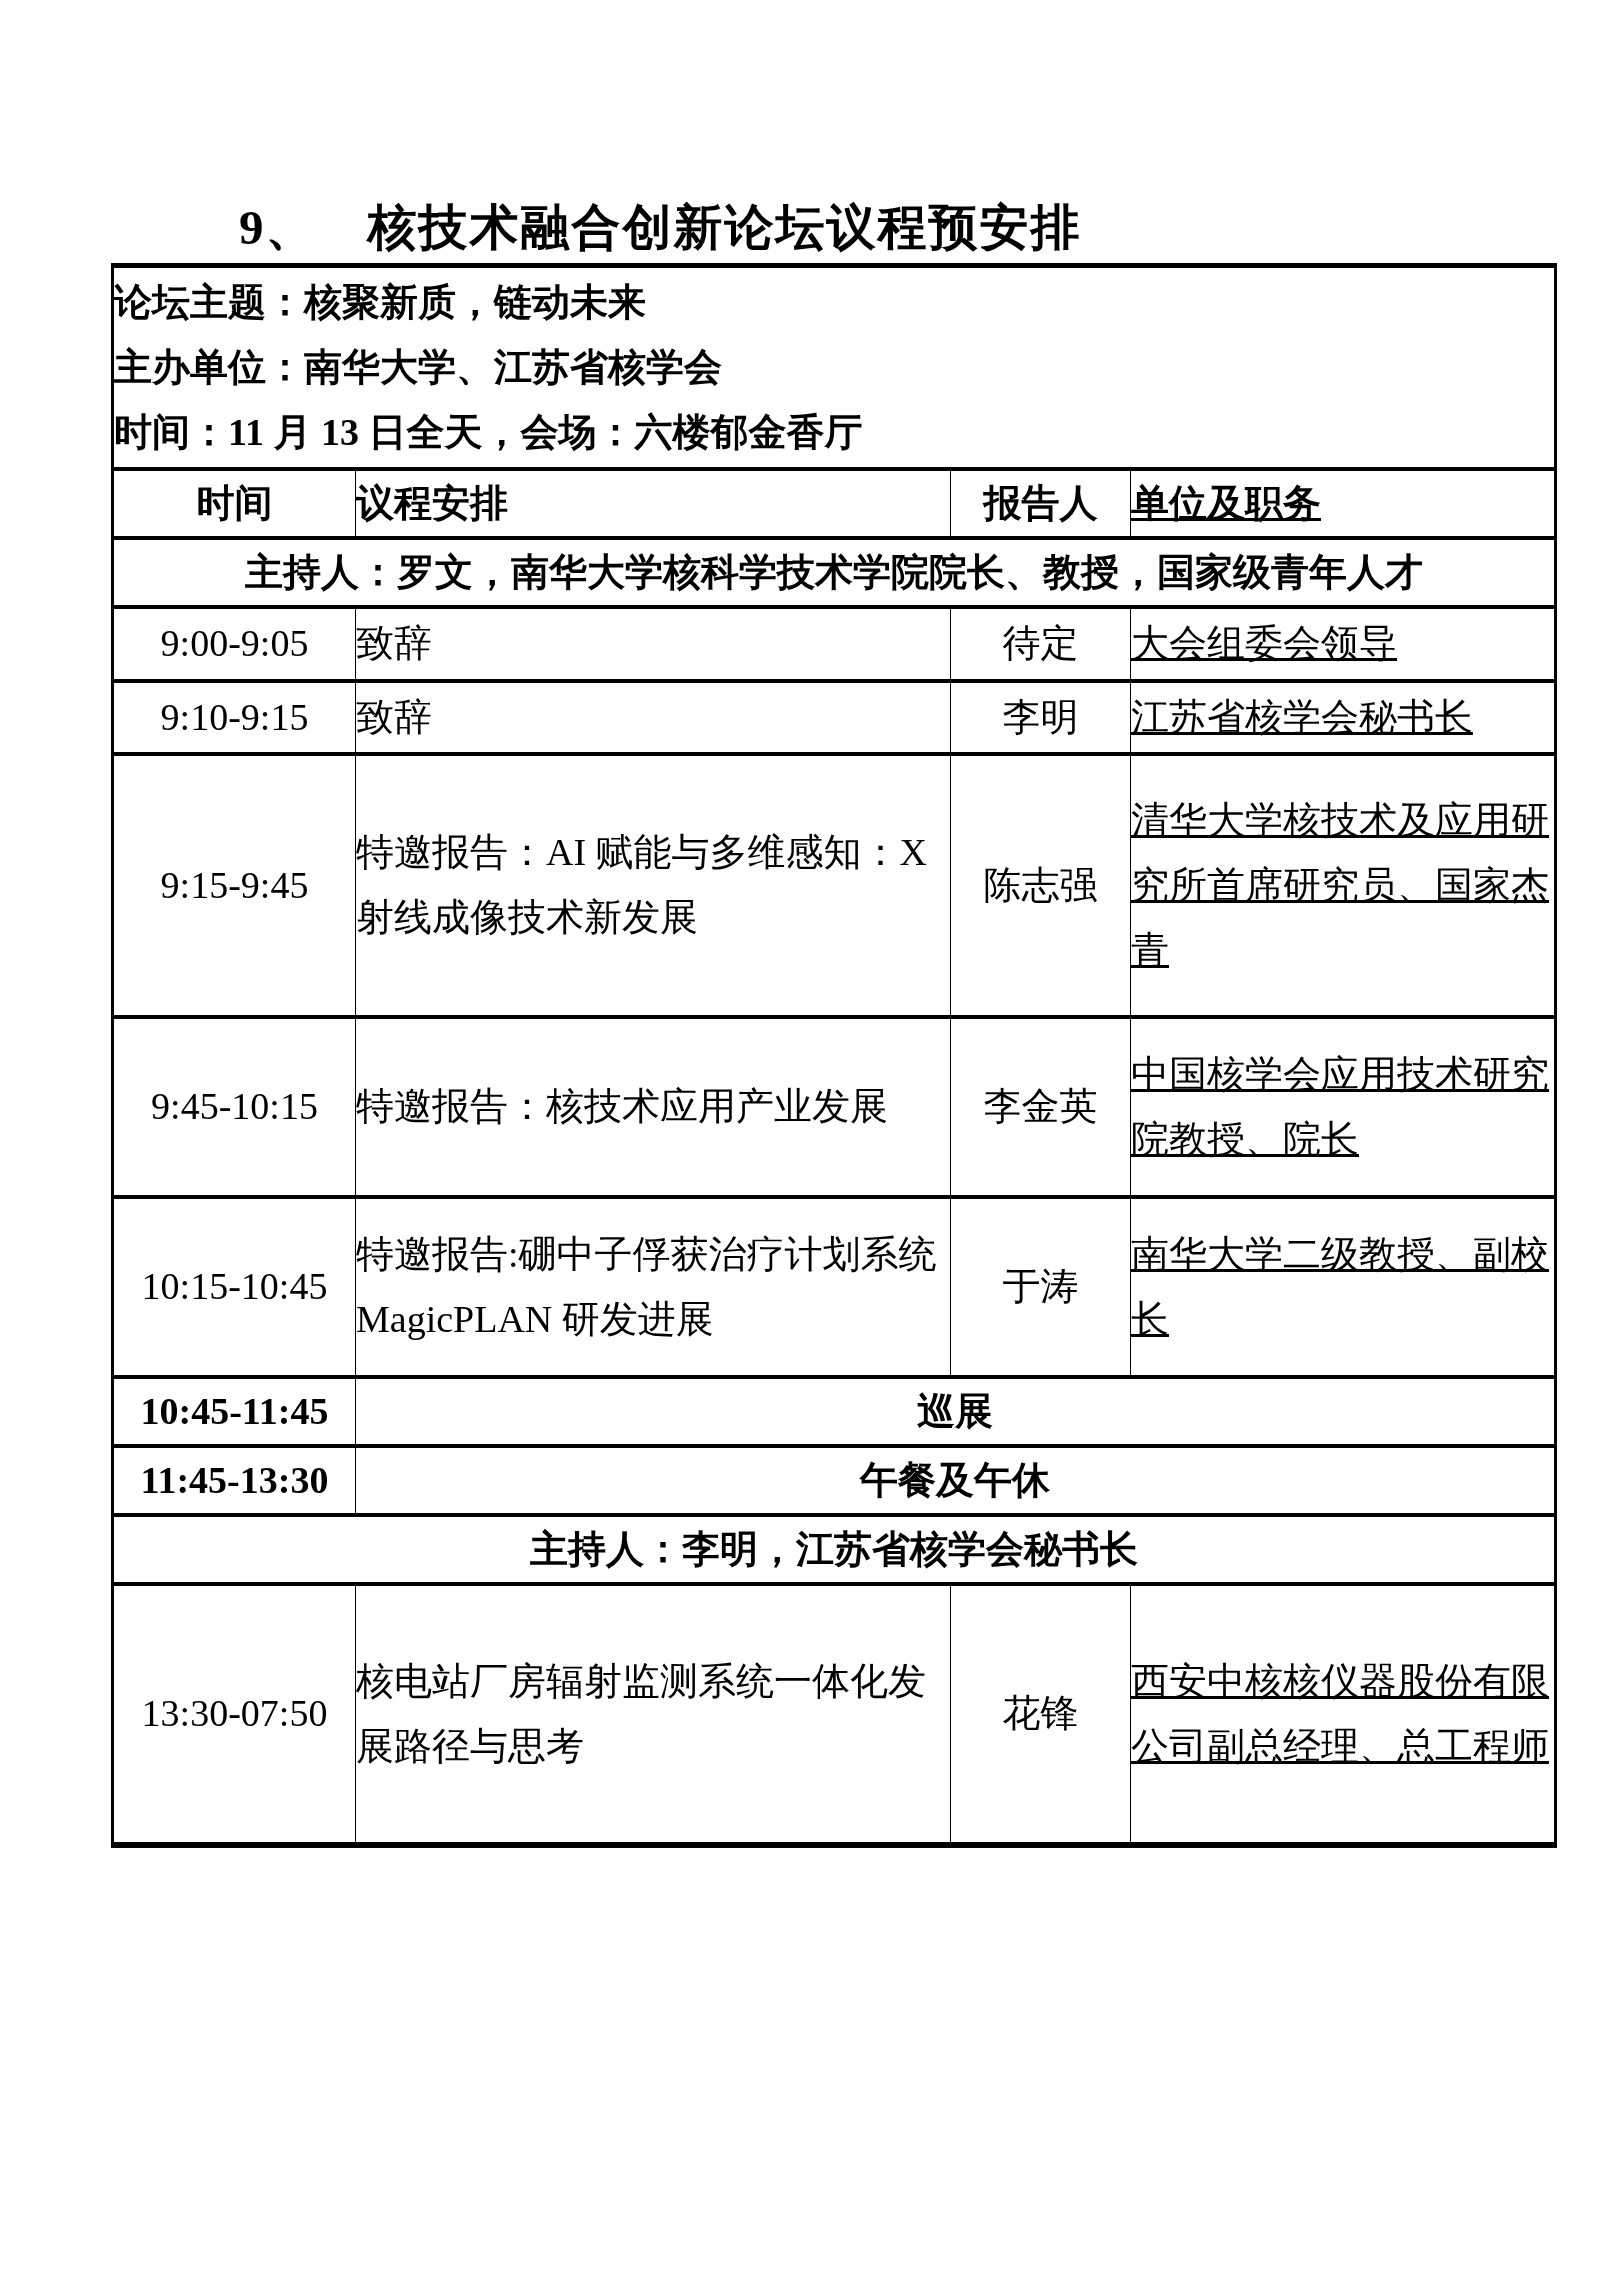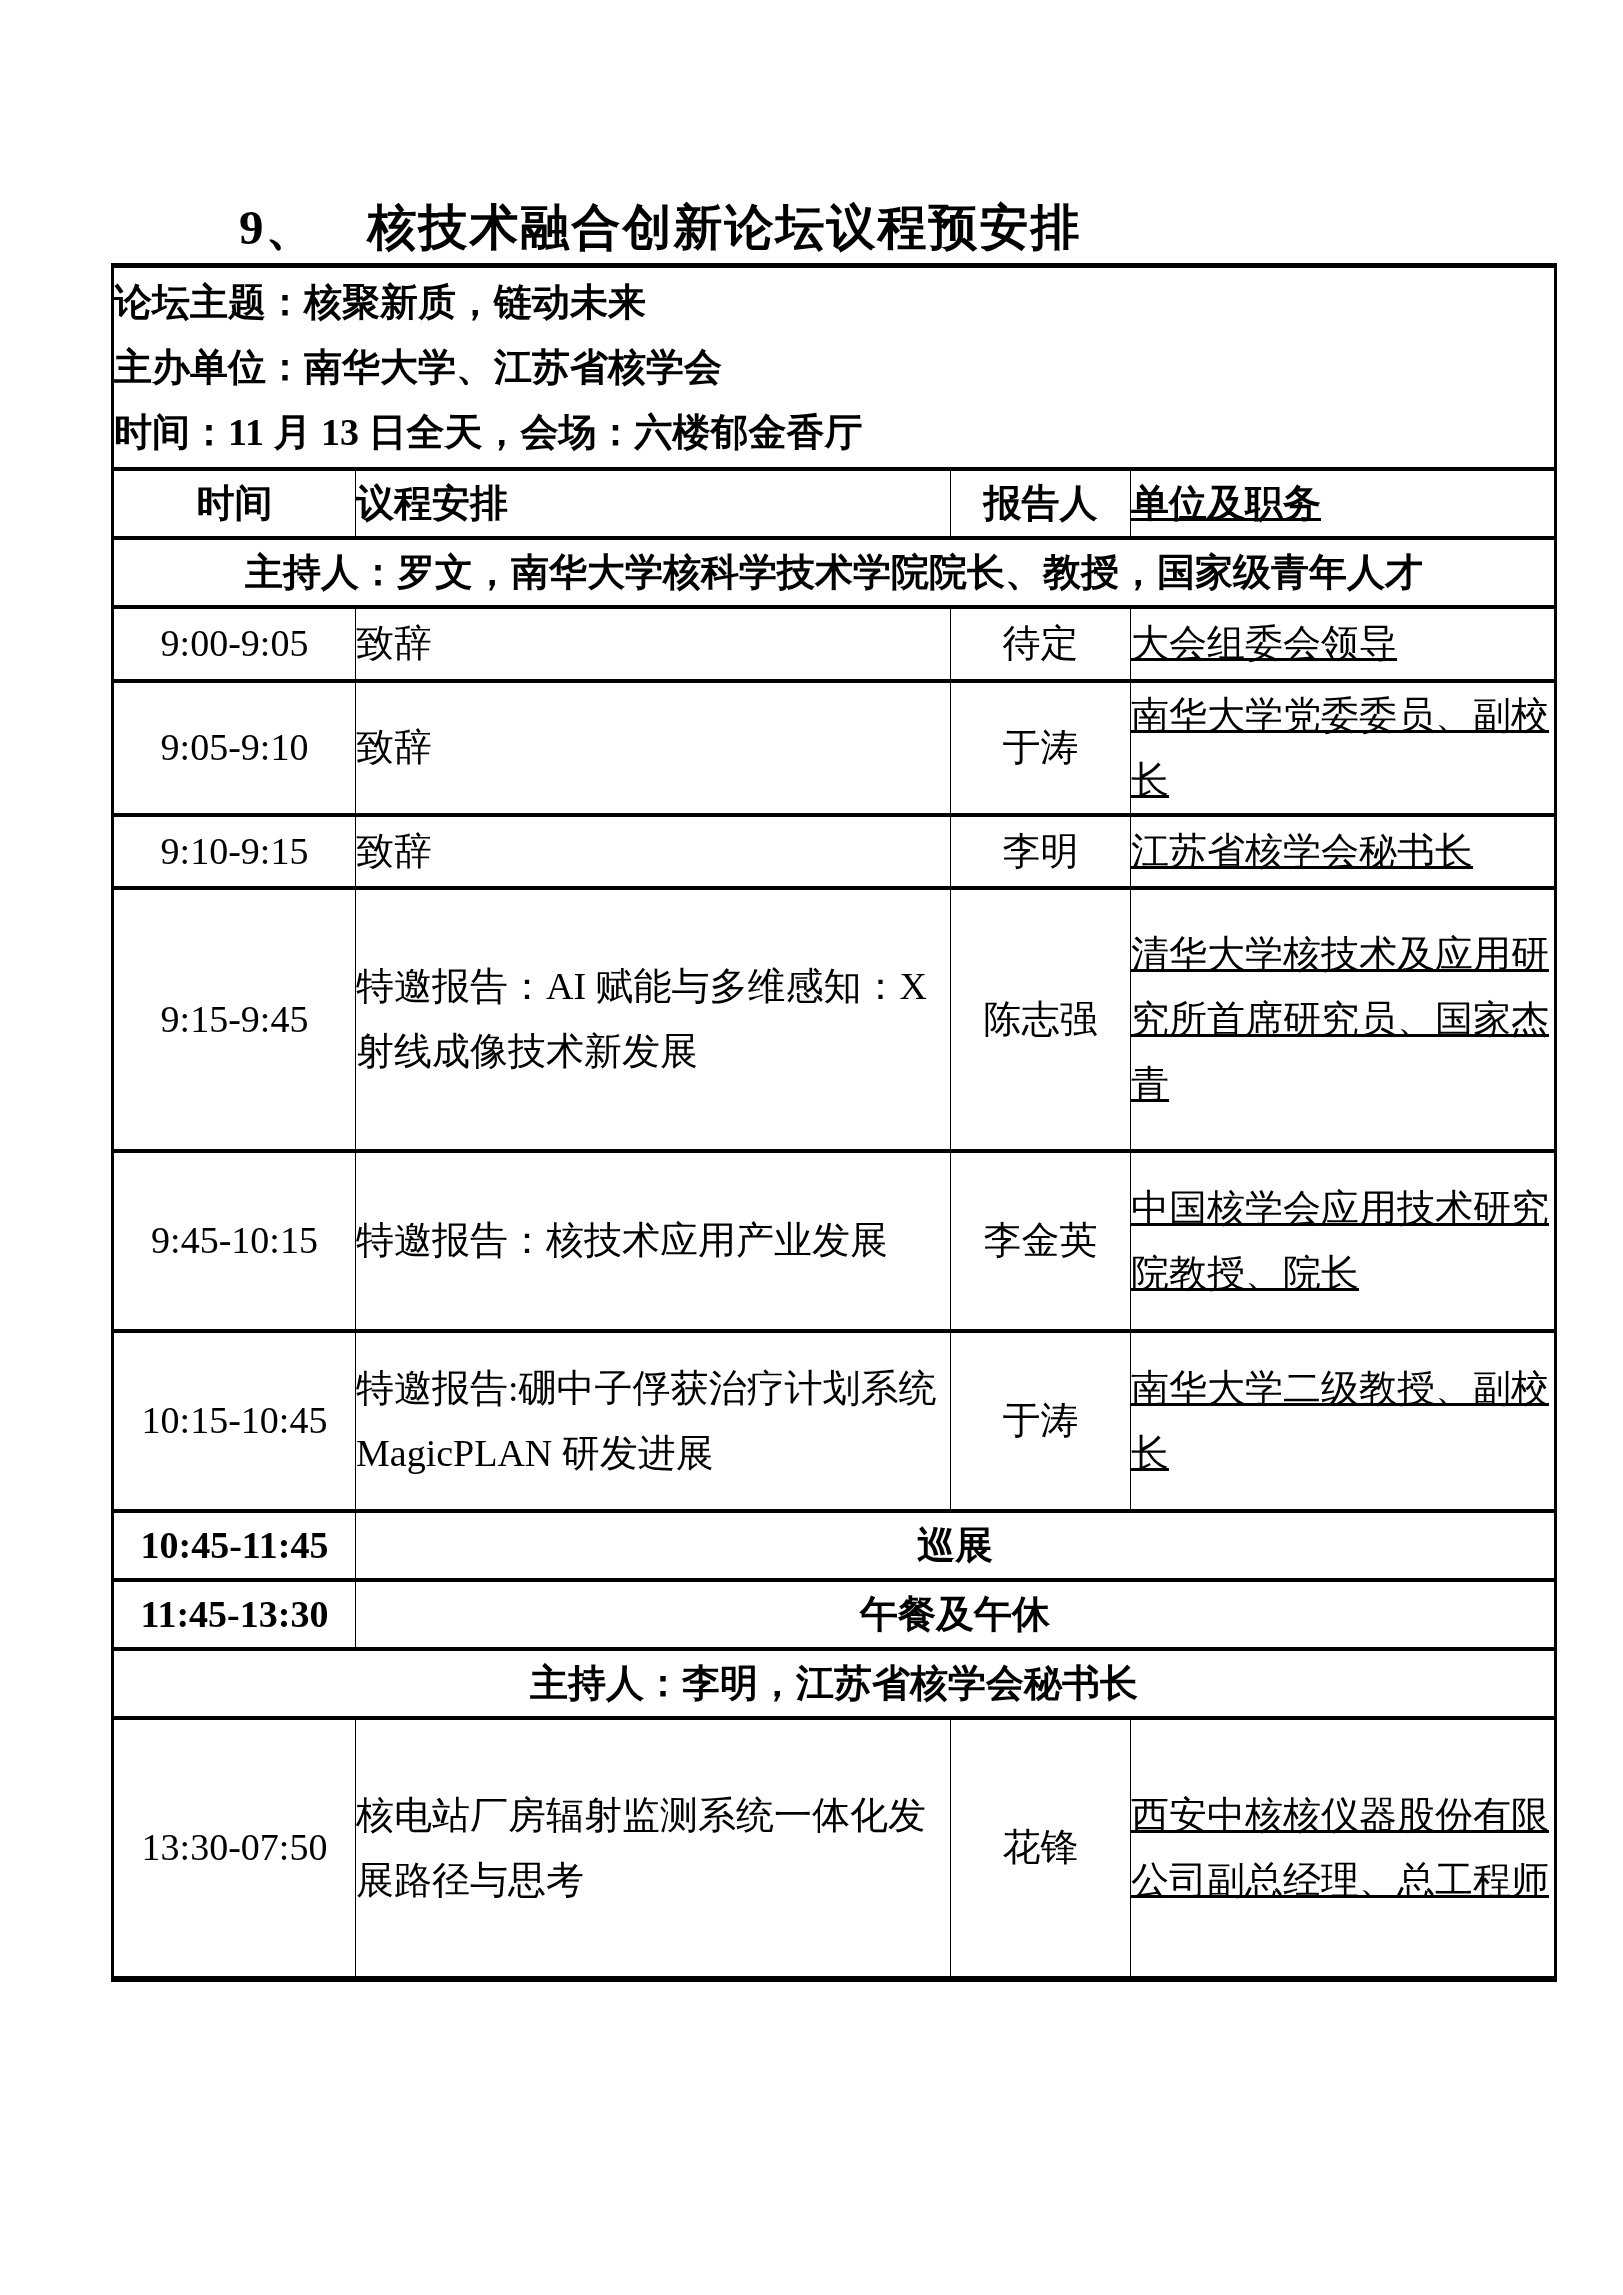--- a/index.html
+++ b/index.html
@@ -128,26 +128,20 @@
         <td class="mod-cell" colspan="4">主持人：罗文，南华大学核科学技术学院院长、教授，国家级青年人才</td>
       </tr>
 
       <tr class="r-s0">
         <td class="c-time">9:00-9:05</td>
         <td class="c-agenda">致辞</td>
         <td class="c-speaker">待定</td>
         <td class="c-aff">大会组委会领导</td>
       </tr>
 
-      <tr class="r-s1">
-        <td class="c-time">9:05-9:10</td>
-        <td class="c-agenda">致辞</td>
-        <td class="c-speaker">于涛</td>
-        <td class="c-aff">南华大学党委委员、副校长</td>
-      </tr>
 
       <tr class="r-s2">
         <td class="c-time">9:10-9:15</td>
         <td class="c-agenda">致辞</td>
         <td class="c-speaker">李明</td>
         <td class="c-aff">江苏省核学会秘书长</td>
       </tr>
 
       <tr class="r-s3">
         <td class="c-time">9:15-9:45</td>

